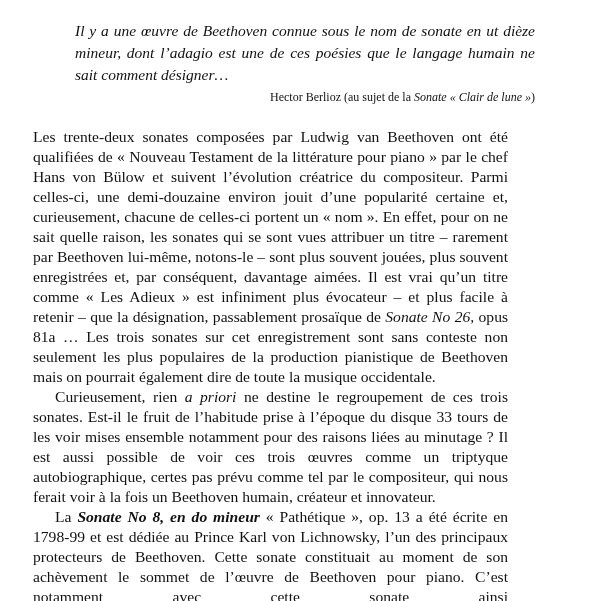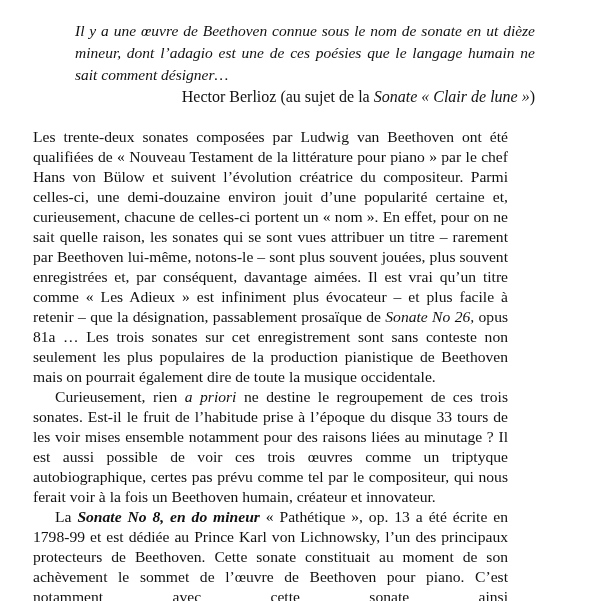--- a/index.html
+++ b/index.html
@@ -26,21 +26,21 @@
   .epigraph .quote {
     margin: 0;
     font-style: italic;
     font-size: 15.5px;
     line-height: 22px;
     text-align: justify;
   }
   .epigraph .attribution {
     margin: 0;
     font-style: normal;
-    font-size: 16px;
+    font-size: 12px;
     line-height: 22px;
     text-align: right;
     white-space: nowrap;
   }
   .epigraph .attribution .it {
     font-style: italic;
   }
   
   .body-text {
     margin-top: 19px;

